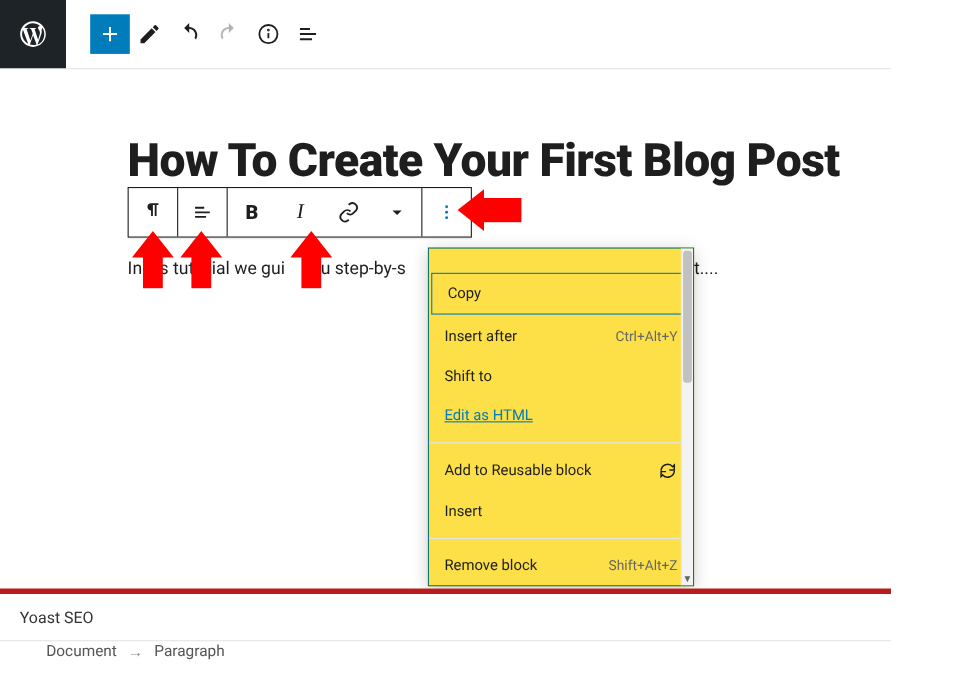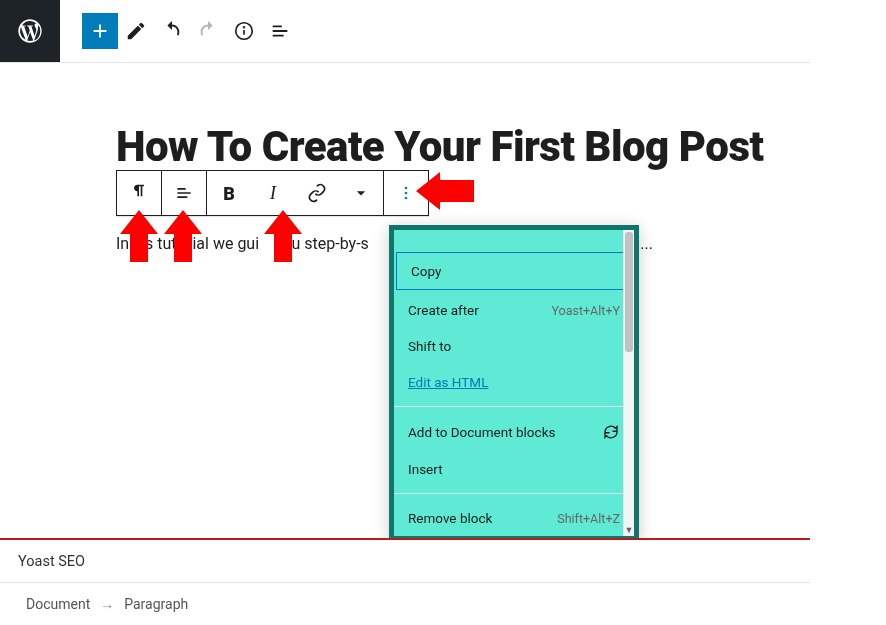--- a/index.html
+++ b/index.html
@@ -15,34 +15,34 @@
   
   .editor{position:absolute;left:0;top:62px;right:0;}
   .title{position:absolute;left:116px;top:60px;font-size:42px;font-weight:900;letter-spacing:-0.5px;}
   .para{position:absolute;left:116px;top:172px;font-size:16px;color:#1e1e1e;}
   
   .block-tb{position:absolute;left:116px;top:170px;border:1px solid #1e1e1e;background:#fff;display:flex;height:44px;box-shadow:0 1px 1px rgba(0,0,0,.1);}
   .bt-cell{width:44px;height:44px;display:flex;align-items:center;justify-content:center;cursor:pointer;}
   .bt-sep{border-right:1px solid #1e1e1e;}
   .bt-more{color:#007cba;}
   
-  .menu{position:absolute;left:389px;top:225px;width:240px;border:5px solid #0f766e;background:#5eead4;box-shadow:0 3px 15px rgba(0,0,0,.2);}
+  .menu{position:absolute;left:389px;top:225px;width:240px;border:1px solid #0f766e;background:#fde047;box-shadow:0 3px 15px rgba(0,0,0,.2);}
   .menu-inner{max-height:380px;overflow:hidden;position:relative;}
   .menu-row{display:flex;align-items:center;justify-content:space-between;padding:10px 14px;font-size:13.5px;color:#1e1e1e;cursor:pointer;}
   .menu-row.sel{border:1.5px solid #007cba;margin:2px;}
   .menu-row .sc{color:#666;font-size:12.5px;white-space:nowrap;}
   .menu-row.link{color:#007cba;text-decoration:underline;}
   .menu-hr{border:0;border-top:1px solid #e2e4e7;margin:6px 0;}
   .menu-cut{padding:4px 14px 0 14px;font-size:13.5px;color:#888;display:flex;justify-content:space-between;}
   .menu-scroll{position:absolute;right:0;top:0;bottom:0;width:10px;background:#f3f3f3;border-left:1px solid #e5e5e5;}
   .menu-scroll .thumb{position:absolute;left:1px;right:1px;top:2px;height:120px;background:#c1c1c1;border-radius:3px;}
   .menu-scroll .btn{position:absolute;left:0;right:0;height:12px;display:flex;align-items:center;justify-content:center;font-size:9px;color:#666;}
   
-  .yoast{position:absolute;left:0;bottom:42px;right:0;height:42px;border-top:2px solid #b91c1c;border-bottom:1px solid #e2e4e7;display:flex;align-items:center;padding-left:18px;font-size:14.5px;color:#333;background:#fff;}
-  .bcrumb{position:absolute;left:0;bottom:0;right:0;height:42px;display:flex;align-items:center;padding-left:26px;font-size:14px;color:#555;}
+  .yoast{position:absolute;left:0;bottom:42px;right:0;height:42px;border-top:5px solid #b91c1c;border-bottom:1px solid #e2e4e7;display:flex;align-items:center;padding-left:18px;font-size:14.5px;color:#333;background:#fff;}
+  .bcrumb{position:absolute;left:0;bottom:12px;right:0;height:42px;display:flex;align-items:center;padding-left:42px;font-size:14px;color:#555;}
   .bcrumb .sep{margin:0 10px;color:#888;}
   
   .arrow-up{position:absolute;width:0;height:0;}
   .arrow-up .shaft{position:absolute;left:10px;top:14px;width:18px;height:32px;background:#ff0000;}
   .arrow-up .head{position:absolute;left:0;top:-6px;width:0;height:0;border-left:19px solid transparent;border-right:19px solid transparent;border-bottom:24px solid #ff0000;}
   .arrow-left{position:absolute;}
   .arrow-left .shaft{position:absolute;left:18px;top:8px;width:38px;height:22px;background:#ff0000;}
   .arrow-left .head{position:absolute;left:-2px;top:0;width:0;height:0;border-top:19px solid transparent;border-bottom:19px solid transparent;border-right:24px solid #ff0000;}
   .arrow-left .shadow{position:absolute;left:-4px;top:2px;width:0;height:0;border-top:19px solid transparent;border-bottom:19px solid transparent;border-right:24px solid #ff8c00;z-index:-1;}
 </style>
@@ -138,32 +138,32 @@
   <div class="menu-inner">
     <div class="menu-cut" style="text-decoration:line-through;">
       <span style="visibility:hidden">Show more settings</span>
       <span class="sc" style="visibility:hidden">Ctrl+Shift+,</span>
     </div>
     <div class="menu-row sel">
       <span>Copy</span>
       <span class="sc"></span>
     </div>
     <div class="menu-row">
-      <span>Create after</span>
-      <span class="sc">Yoast+Alt+Y</span>
+      <span>Insert after</span>
+      <span class="sc">Ctrl+Alt+Y</span>
     </div>
     <div class="menu-row">
       <span>Shift to</span>
     </div>
     <div class="menu-row link">
       <span>Edit as HTML</span>
     </div>
     <hr class="menu-hr">
     <div class="menu-row">
-      <span>Add to Document blocks</span>
+      <span>Add to Reusable block</span>
       <svg width="18" height="18" viewBox="0 0 24 24" fill="none" stroke="currentColor" stroke-width="1.8">
             <path d="M4 12a8 8 0 0114-5l2-2v6h-6"></path>
             <path d="M20 12a8 8 0 01-14 5l-2 2v-6h6"></path>
           </svg>
     </div>
     <div class="menu-row">
       <span>Insert</span>
     </div>
     <hr class="menu-hr">
     <div class="menu-row">

